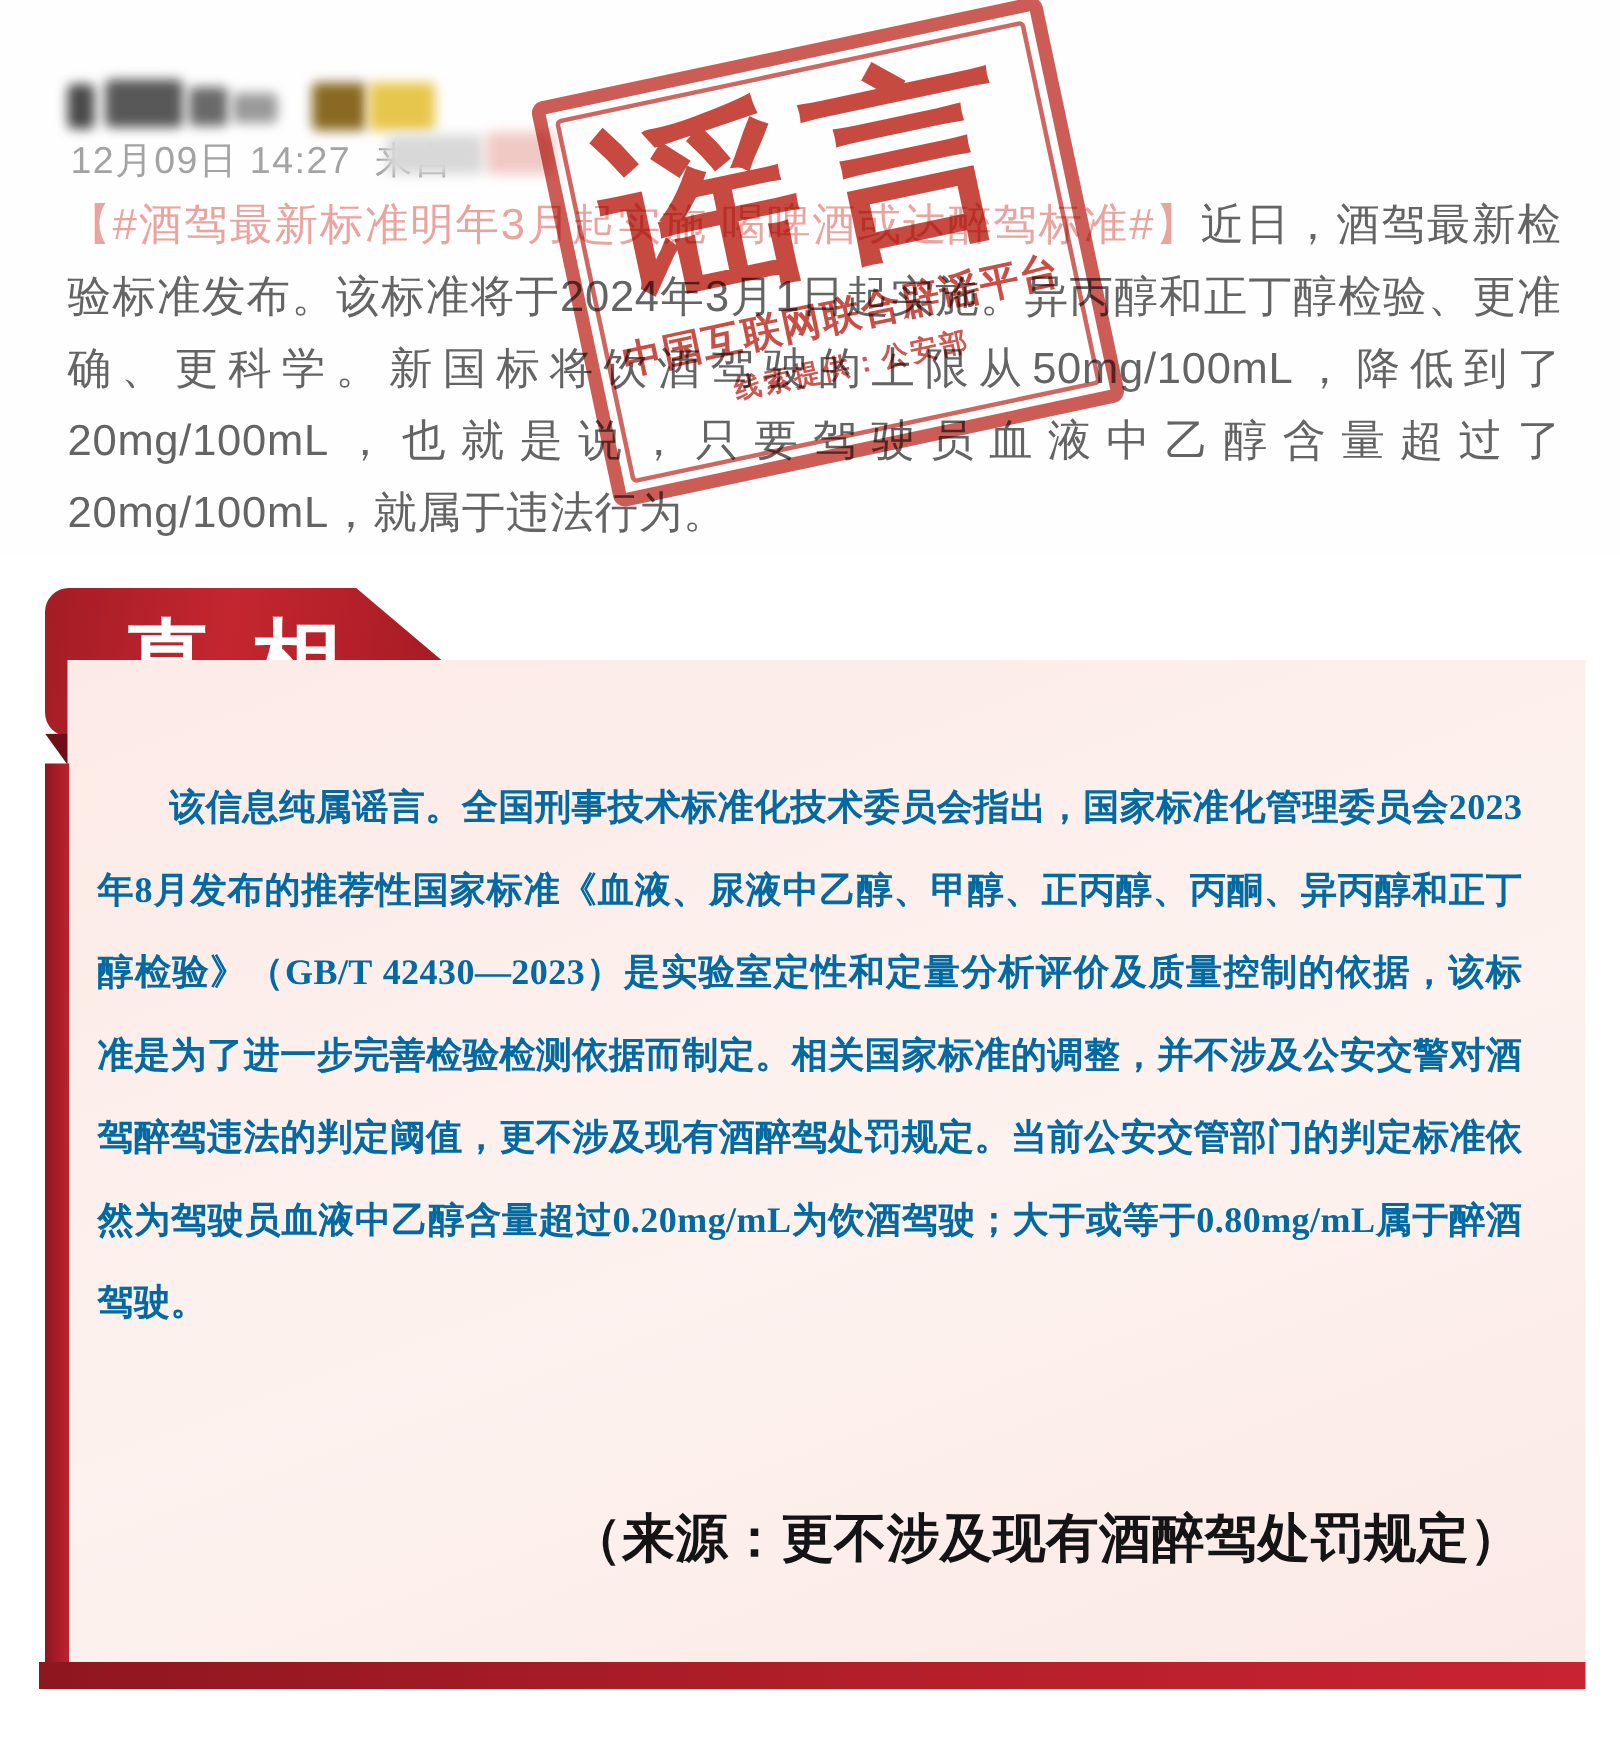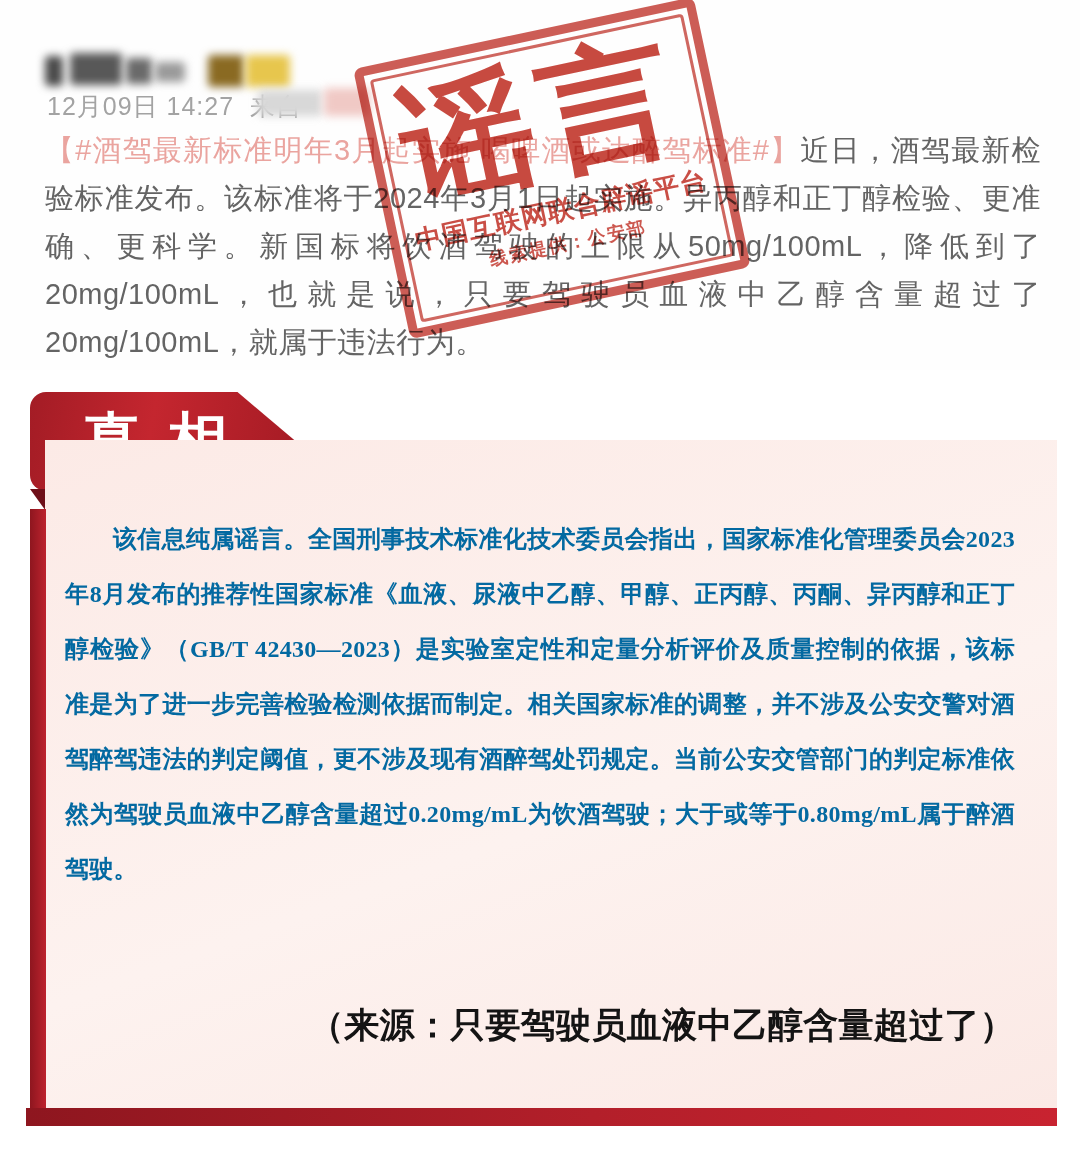--- a/index.html
+++ b/index.html
@@ -128,13 +128,13 @@
     <span class="banner-label">真相</span>
   </div>
 </div>
 <div class="banner-fold"></div>
 
 <div class="panel"></div>
 <div class="left-bar"></div>
 <div class="bottom-bar"></div>
 
 <div class="truth-text">该信息纯属谣言。全国刑事技术标准化技术委员会指出，国家标准化管理委员会2023年8月发布的推荐性国家标准《血液、尿液中乙醇、甲醇、正丙醇、丙酮、异丙醇和正丁醇检验》（GB/T 42430—2023）是实验室定性和定量分析评价及质量控制的依据，该标准是为了进一步完善检验检测依据而制定。相关国家标准的调整，并不涉及公安交警对酒驾醉驾违法的判定阈值，更不涉及现有酒醉驾处罚规定。当前公安交管部门的判定标准依然为驾驶员血液中乙醇含量超过0.20mg/mL为饮酒驾驶；大于或等于0.80mg/mL属于醉酒驾驶。</div>
-<div class="truth-source">（来源：只要驾驶员血液中乙醇含量超过了）</div>
+<div class="truth-source">（来源：更不涉及现有酒醉驾处罚规定）</div>
 
 </body></html>

